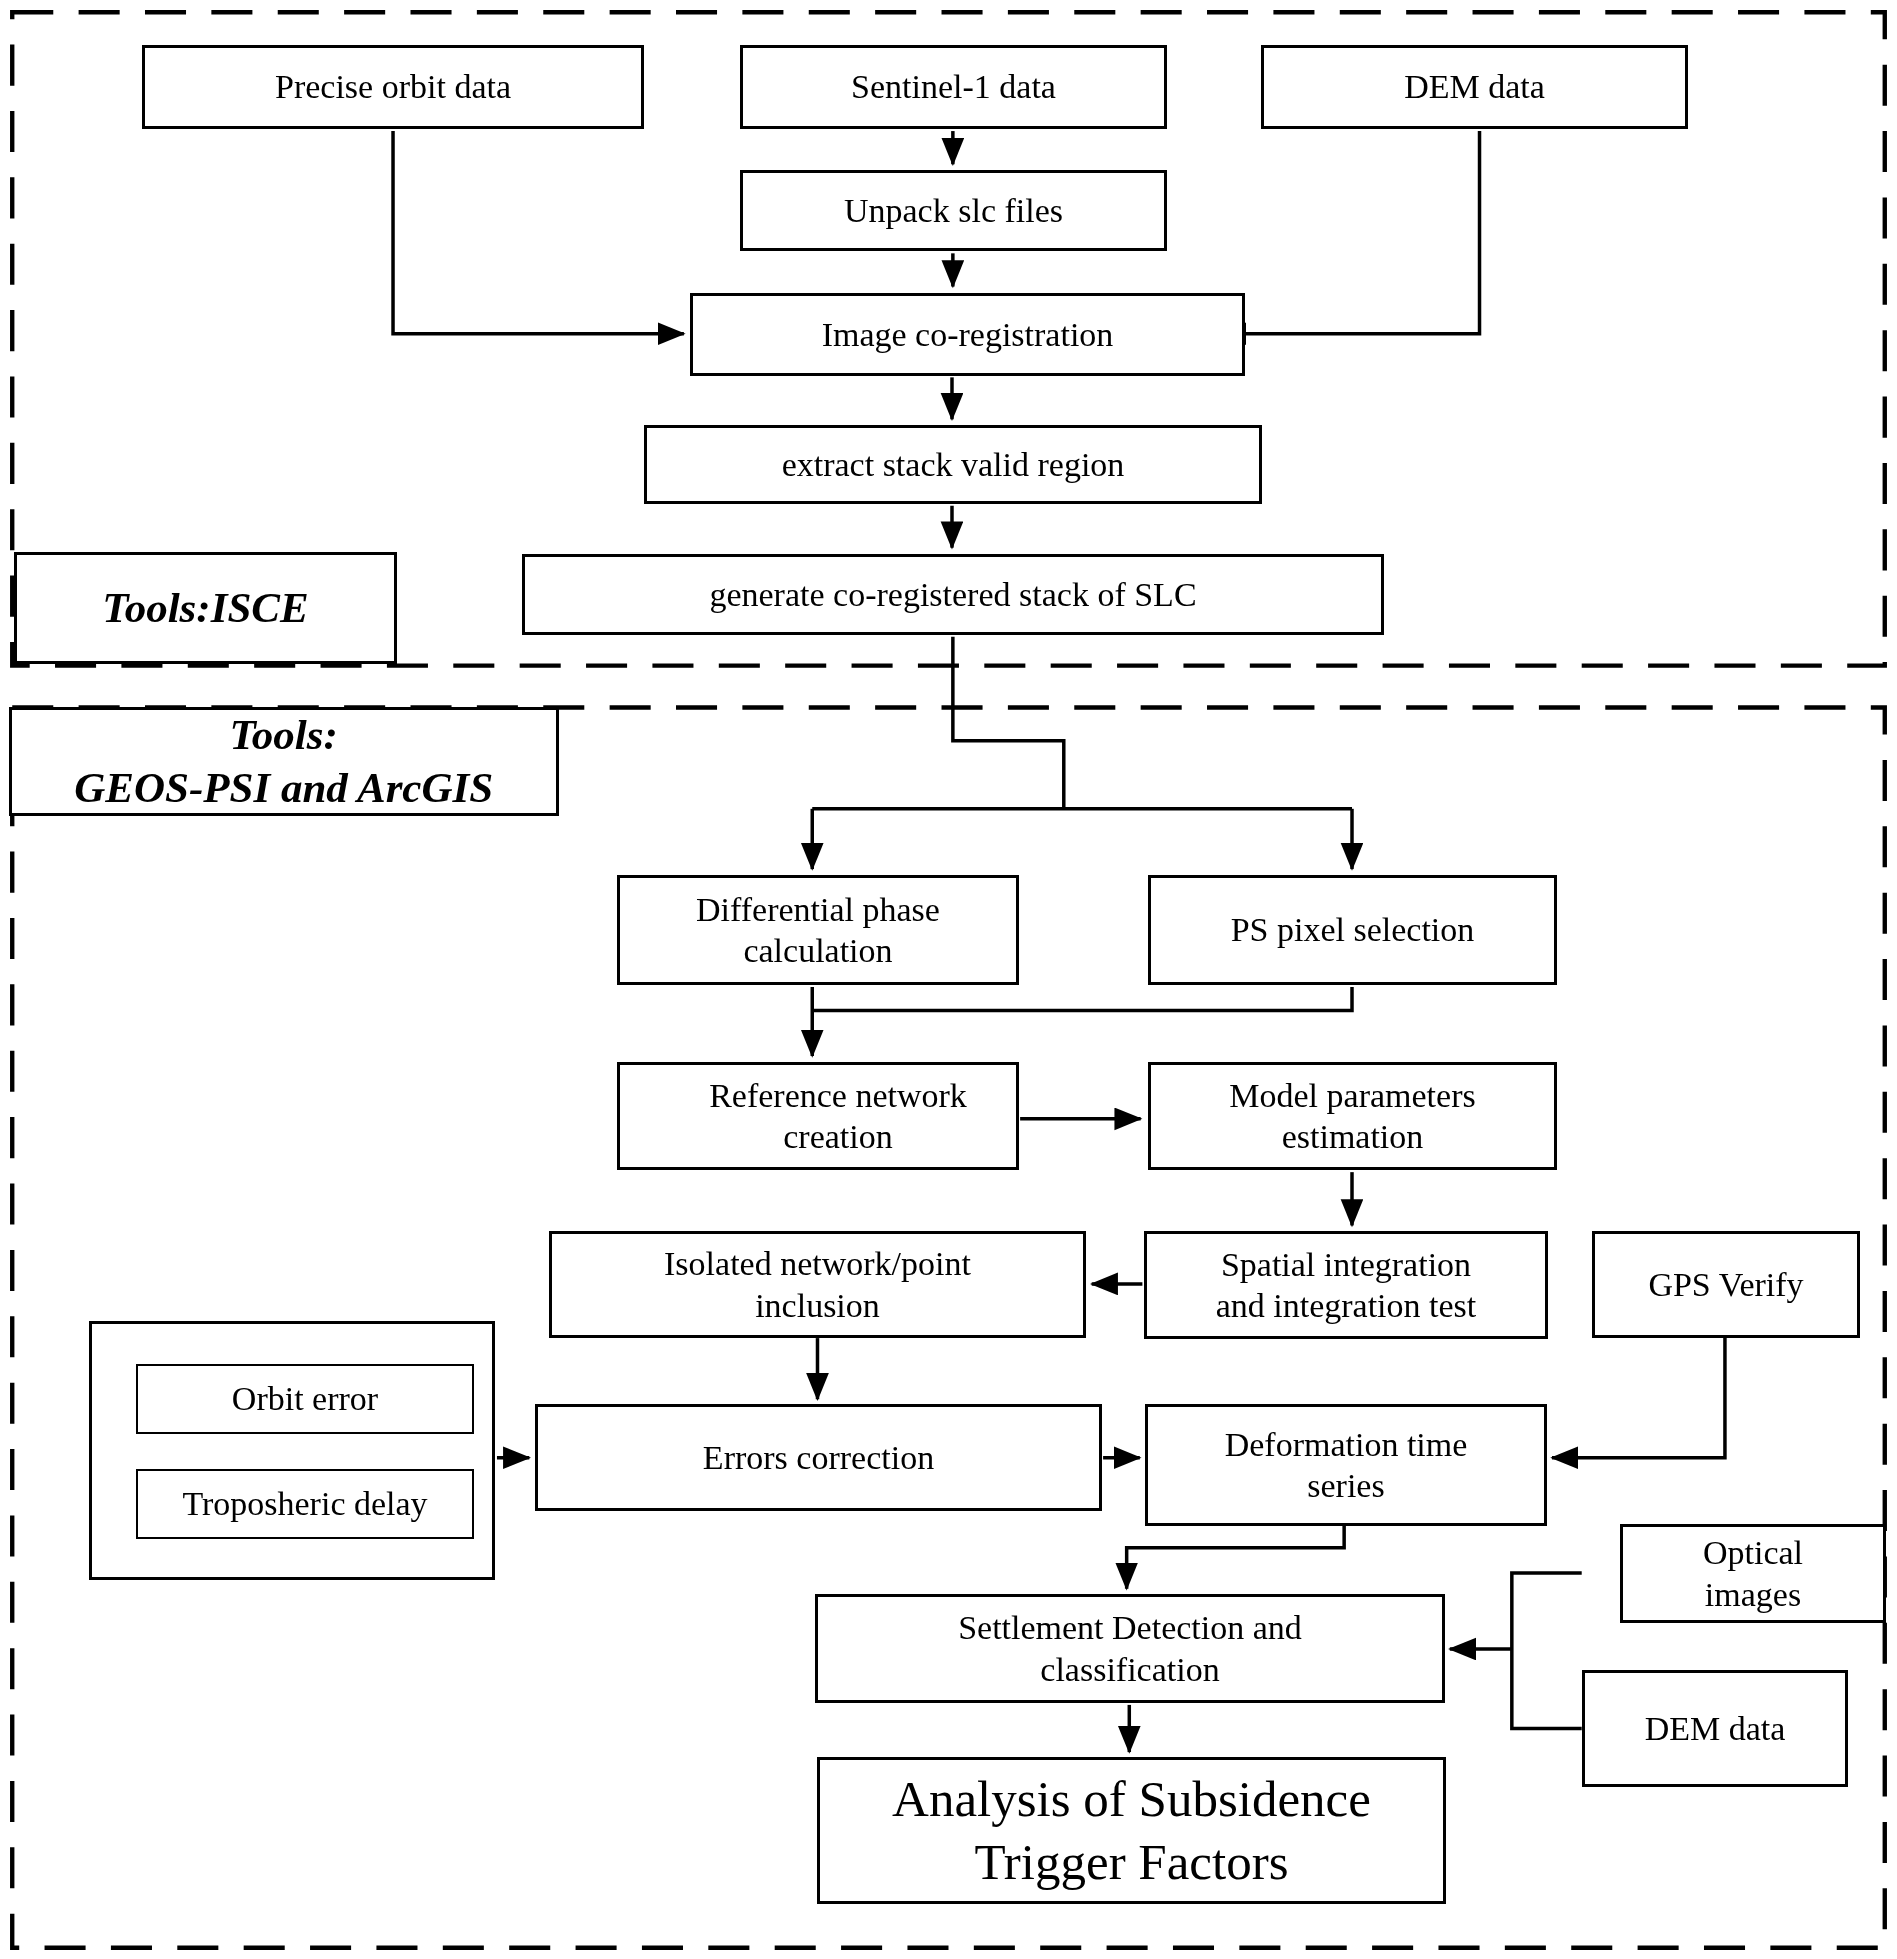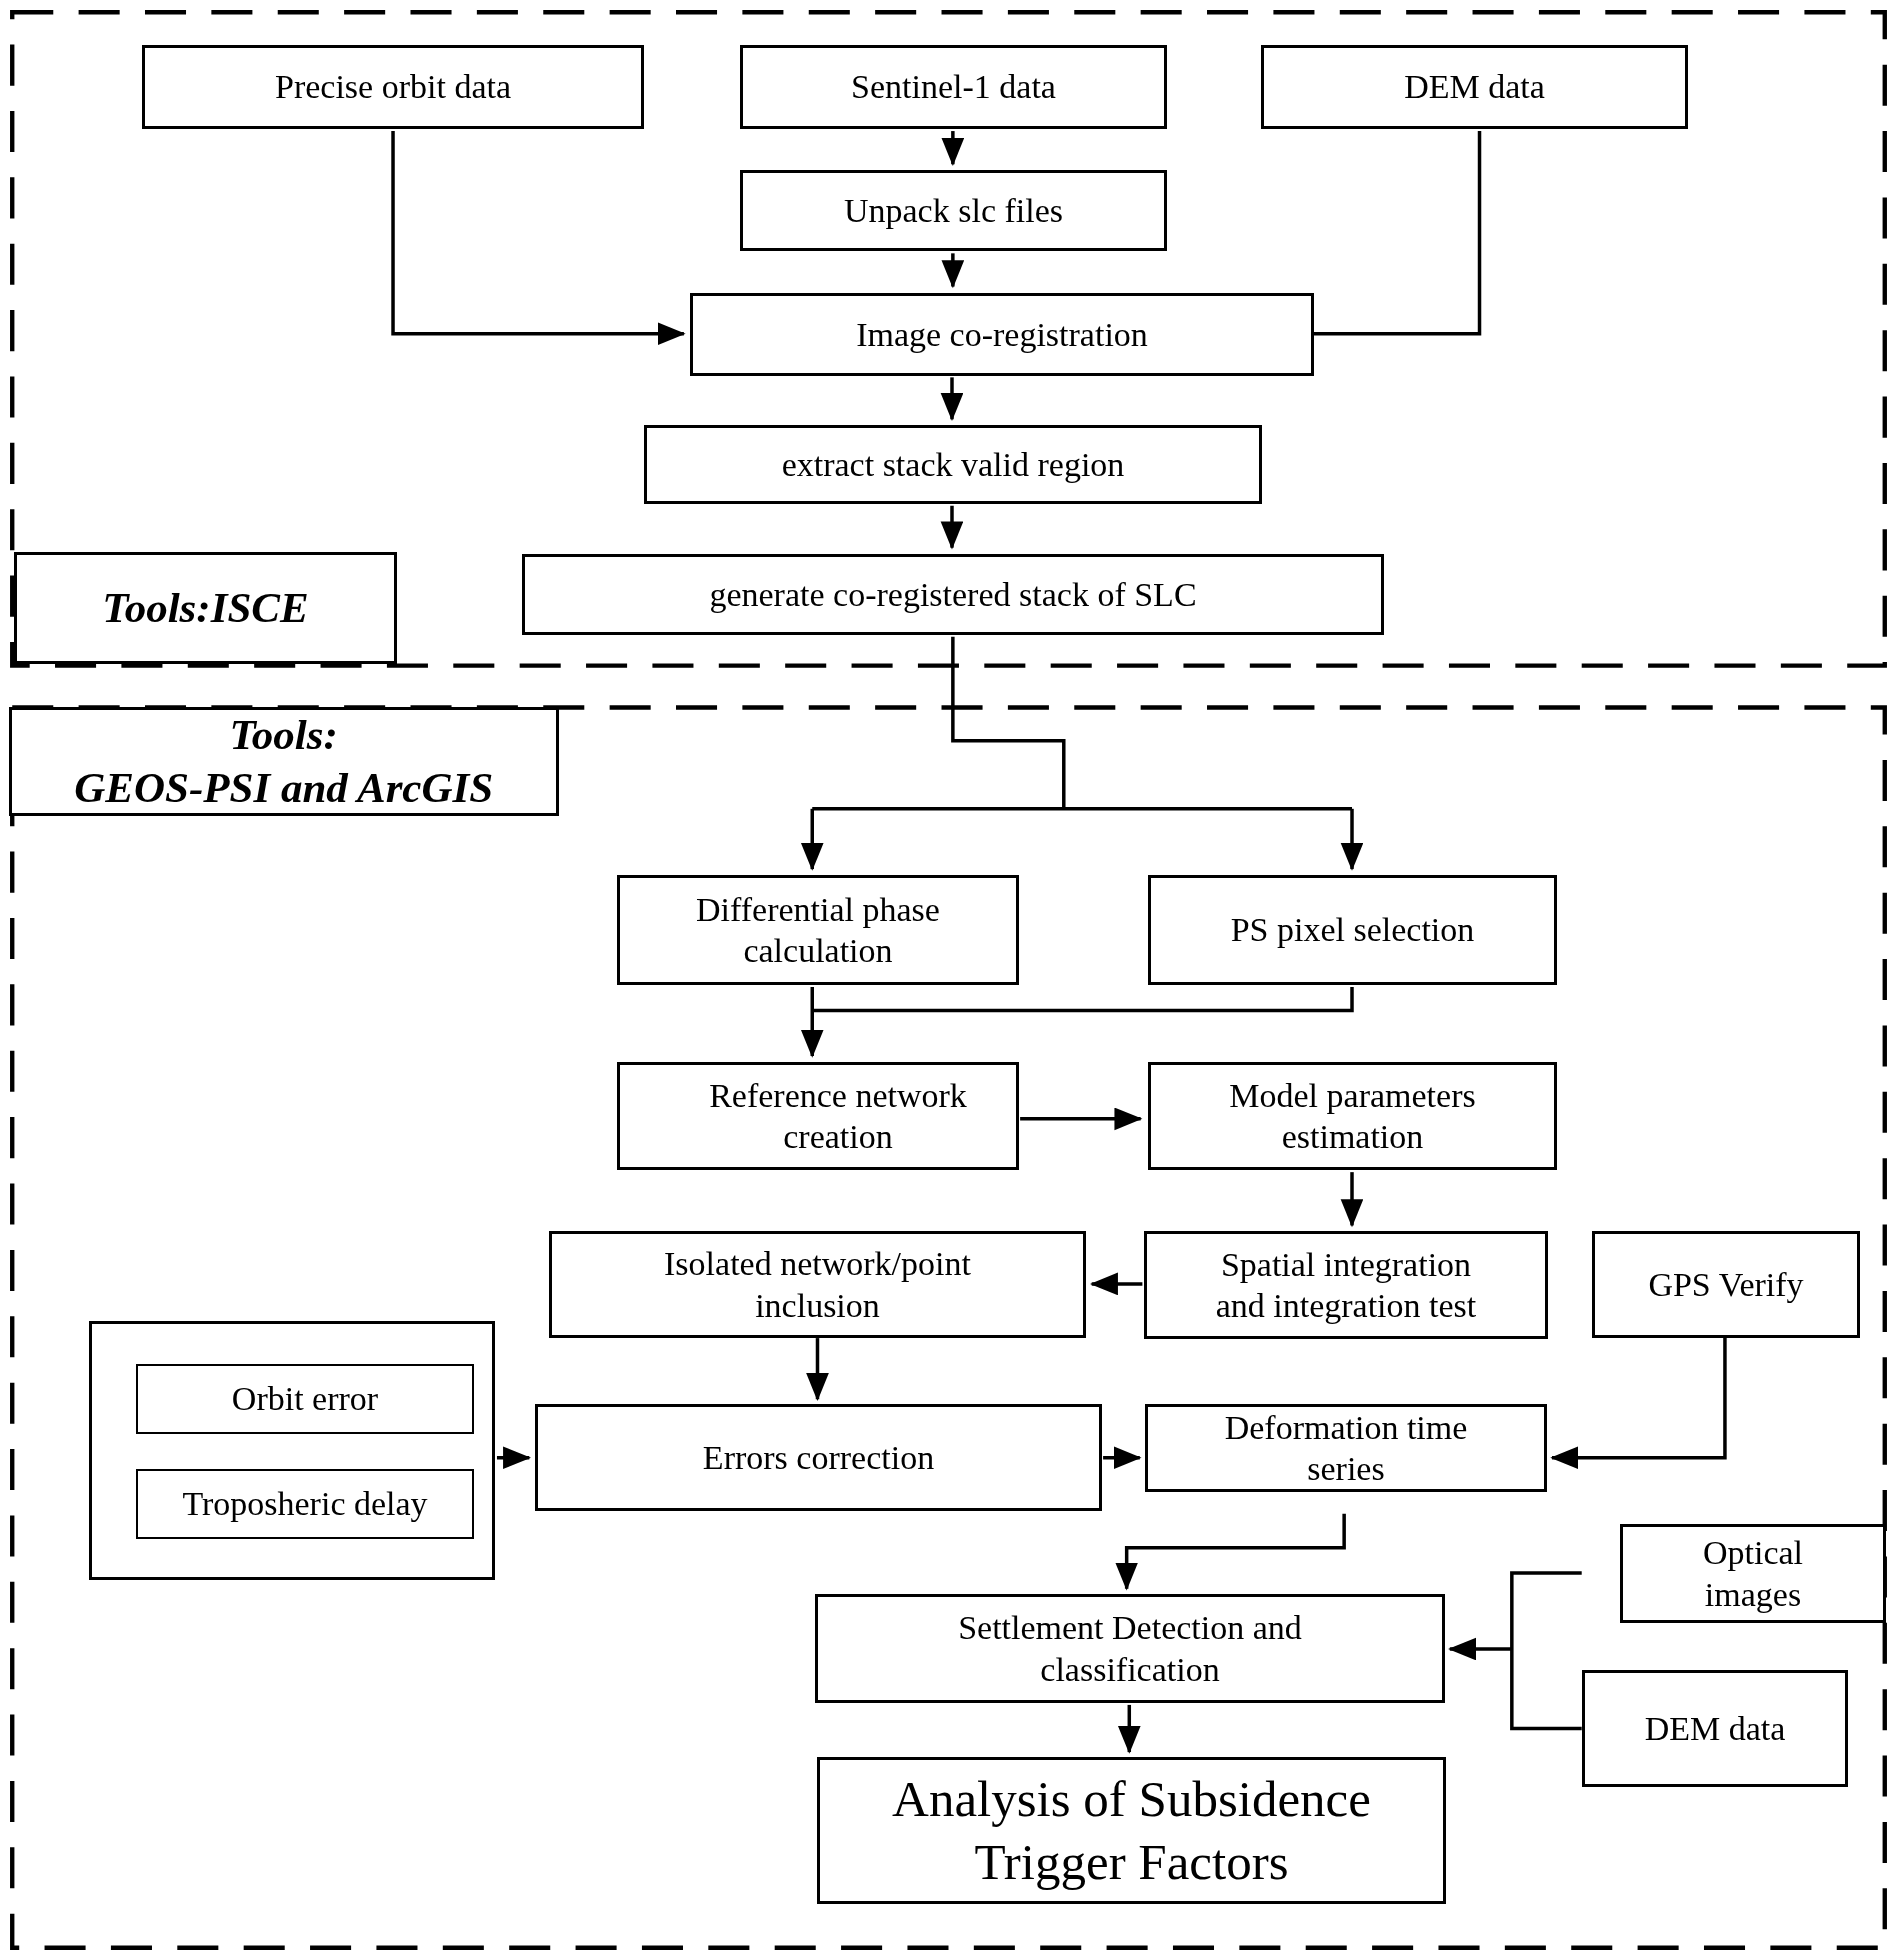--- a/index.html
+++ b/index.html
@@ -112,21 +112,21 @@
   </div>
 
   <div class="node" style="left:1261px; top:45px; width:427px; height:84px;">
     <span class="lbl">DEM data</span>
   </div>
 
   <div class="node" style="left:740px; top:170px; width:427px; height:81px;">
     <span class="lbl">Unpack slc files</span>
   </div>
 
-  <div class="node" style="left:690px; top:293px; width:624px; height:83px;">
+  <div class="node" style="left:690px; top:293px; width:555px; height:83px;">
     <span class="lbl">Image co-registration</span>
   </div>
 
   <div class="node" style="left:644px; top:425px; width:618px; height:79px;">
     <span class="lbl">extract stack valid region</span>
   </div>
 
   <div class="node" style="left:522px; top:554px; width:862px; height:81px;">
     <span class="lbl">generate co-registered stack of SLC</span>
   </div>
@@ -180,21 +180,21 @@
   </div>
 
   <div class="node" style="left:136px; top:1469px; width:338px; height:70px; border-width:2.6px;">
     <span class="lbl">Troposheric delay</span>
   </div>
 
   <div class="node" style="left:535px; top:1404px; width:567px; height:107px;">
     <span class="lbl">Errors correction</span>
   </div>
 
-  <div class="node" style="left:1145px; top:1404px; width:402px; height:88px;">
+  <div class="node" style="left:1145px; top:1404px; width:402px; height:122px;">
     <span class="lbl">Deformation time
 series</span>
   </div>
 
   <div class="node" style="left:815px; top:1594px; width:630px; height:109px;">
     <span class="lbl">Settlement Detection and
 classification</span>
   </div>
 
   <div class="node" style="left:1582px; top:1524px; width:266px; height:99px;margin-left:38px;">

